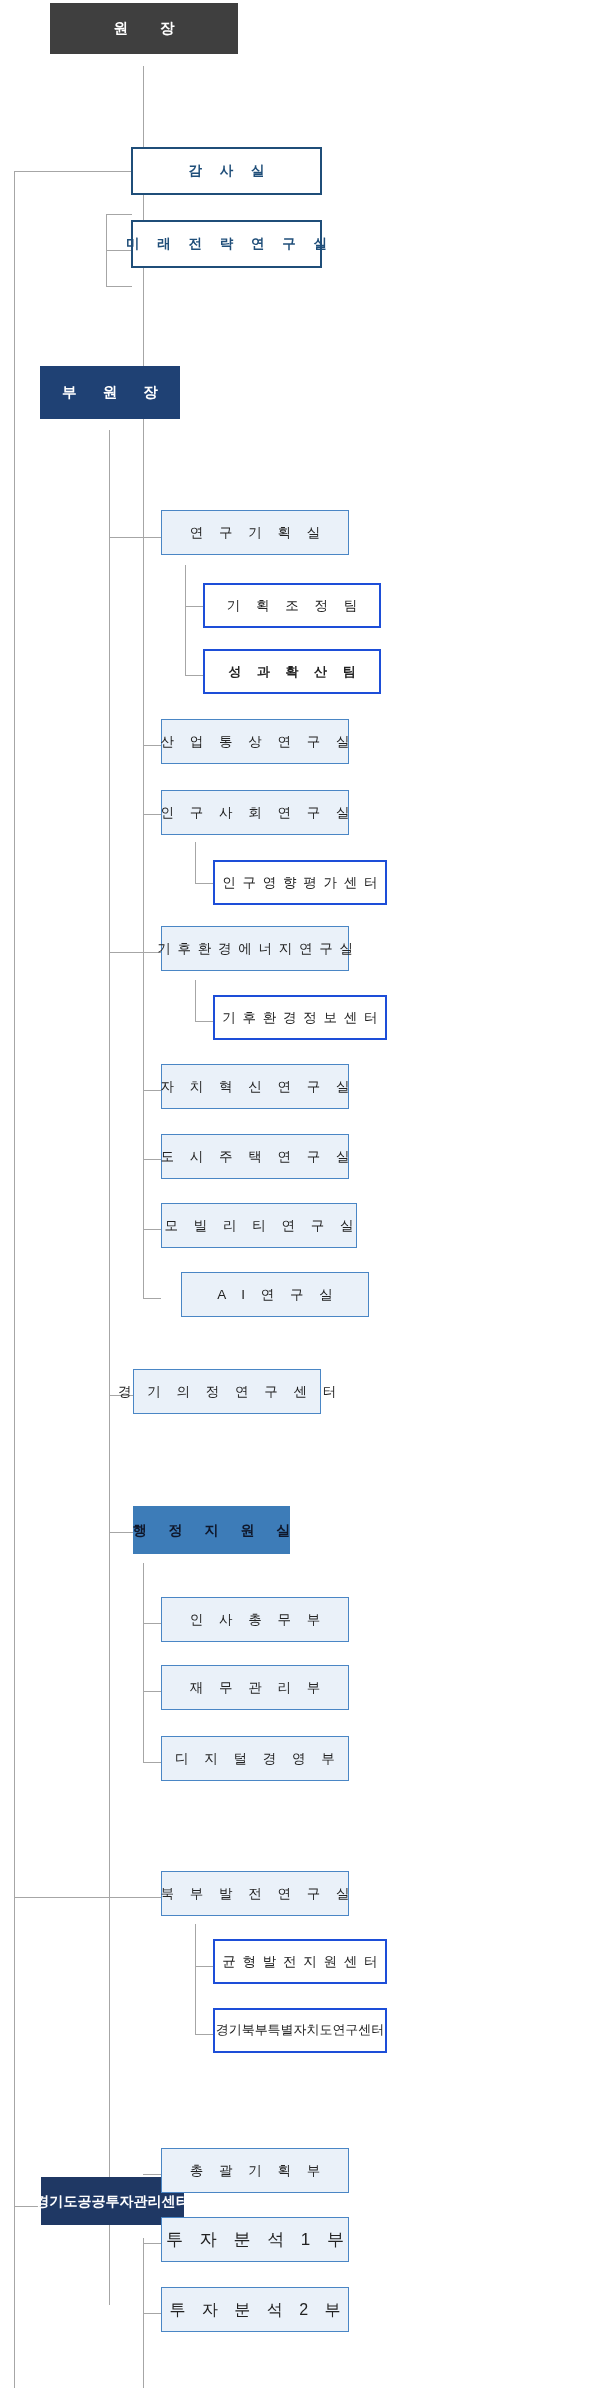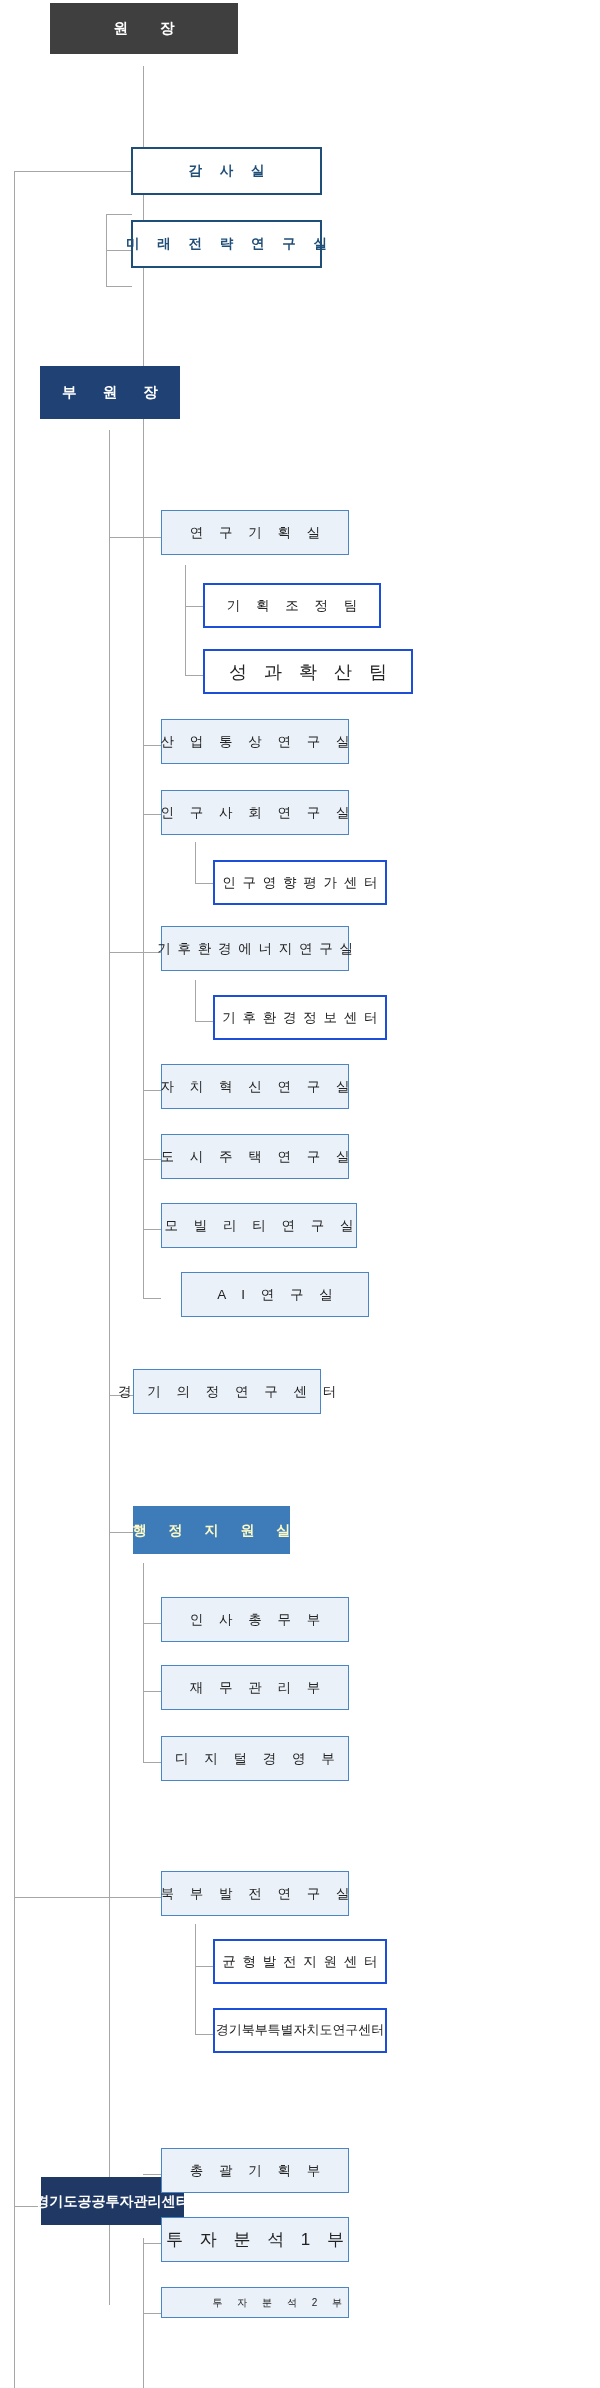--- a/index.html
+++ b/index.html
@@ -39,21 +39,21 @@
   }
   .t-dept{
     background:#eaf1f9;color:#222222;border:1px solid #4a86c5;
     font-size:12.5px;letter-spacing:6px;text-indent:6px;
   }
   .t-sub{
     background:#ffffff;color:#222222;border:2px solid #1d4ed8;
     font-size:12.5px;letter-spacing:6px;text-indent:6px;
   }
   .t-admin{
-    background:#3d7cb8;color:#fef9c3;border:none;
+    background:#3d7cb8;color:#0f172a;border:none;
     font-size:13px;font-weight:bold;letter-spacing:9px;text-indent:9px;
   }
   .t-center{
     background:#1f3864;color:#ffffff;border:none;
     font-size:13px;font-weight:bold;letter-spacing:0px;text-indent:0px;
   }
   .tight{letter-spacing:1.5px;text-indent:1.5px;}
   .tight2{letter-spacing:0px;text-indent:0px;font-size:12px;}
 
   
@@ -139,21 +139,21 @@
   </div>
 
   <div class="node t-dept" style="left: 161px; top: 510px; width: 188px; height: 45px; font-size: 13.5px;">
     <span>연 구 기 획 실</span>
   </div>
 
   <div class="node t-sub" style="left: 203px; top: 583px; width: 178px; height: 45px; font-size: 13.5px;">
     <span>기 획 조 정 팀</span>
   </div>
 
-  <div class="node t-sub" style="left: 203px; top: 649px; width: 210px; height: 45px; font-size: 18px;">
+  <div class="node t-sub" style="left: 203px; top: 649px; width: 178px; height: 45px; font-size: 13px; font-weight: bold;">
     <span>성 과 확 산 팀</span>
   </div>
 
   <div class="node t-dept" style="left: 161px; top: 719px; width: 188px; height: 45px; font-size: 13.5px;">
     <span>산 업 통 상 연 구 실</span>
   </div>
 
   <div class="node t-dept" style="left: 161px; top: 790px; width: 188px; height: 45px; font-size: 13.5px;">
     <span>인 구 사 회 연 구 실</span>
   </div>
@@ -223,17 +223,17 @@
   </div>
 
   <div class="node t-dept" style="left: 161px; top: 2148px; width: 188px; height: 45px; font-size: 13.5px;">
     <span>총 괄 기 획 부</span>
   </div>
 
   <div class="node t-dept" style="left: 161px; top: 2217px; width: 188px; height: 45px; font-size: 17px;">
     <span>투 자 분 석 1 부</span>
   </div>
 
-  <div class="node t-dept" style="left: 161px; top: 2287px; width: 188px; height: 31px; font-size: 10px; justify-content: flex-end;">
+  <div class="node t-dept" style="left: 161px; top: 2287px; width: 188px; height: 45px; font-size: 16px;">
     <span>투 자 분 석 2 부</span>
   </div>
 
 </div>
 
 </body></html>

